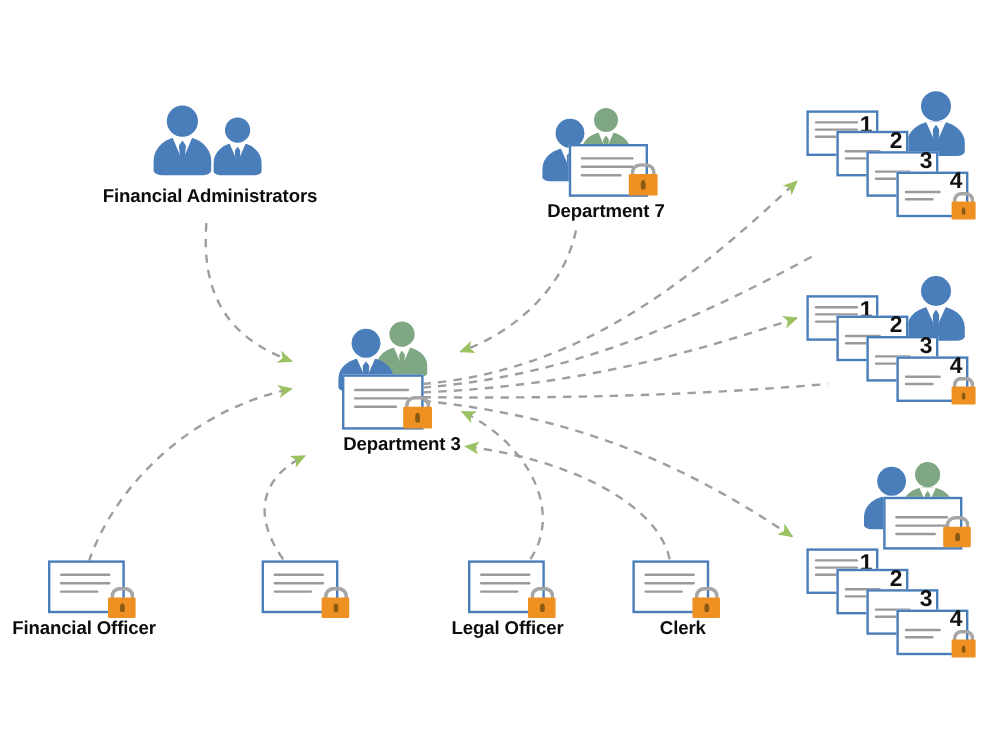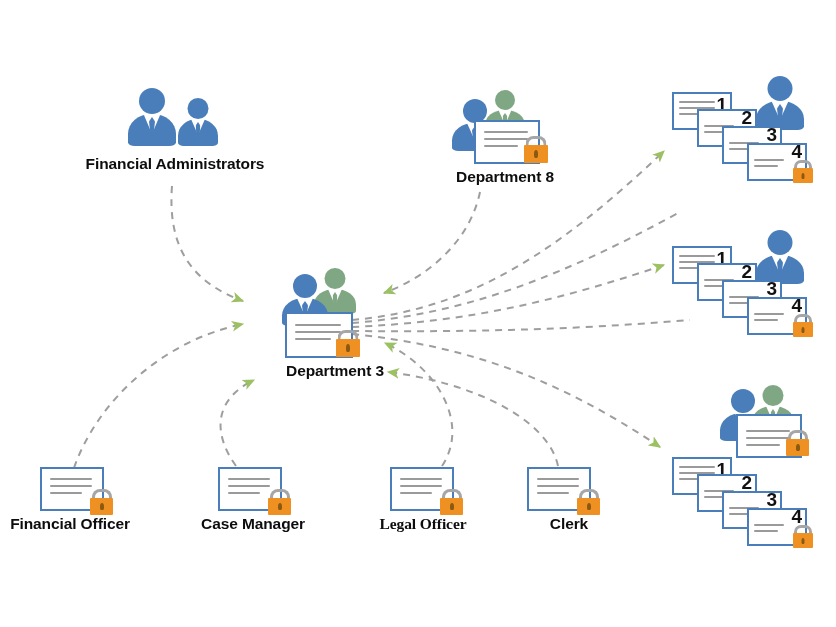--- a/index.html
+++ b/index.html
@@ -107,21 +107,21 @@
       <div class="ln" style="left:10px;top:11px;width:44px;"></div>
       <div class="ln" style="left:10px;top:18px;width:44px;"></div>
       <div class="ln" style="left:10px;top:25px;width:34px;"></div>
     </div>
     <div class="lock" style="left:74px;top:46px;width:24px;height:27px;">
       <div class="shackle" style="top:0;width:15px;height:12px;border-radius:8px 8px 0 0;"></div>
       <div class="body" style="width:24px;height:18px;"></div>
       <div class="key" style="bottom:5px;width:4px;height:8px;"></div>
     </div>
   </div>
-  <div class="label" style="left:410px;top:168px;width:190px;">Department 8</div>
+  <div class="label" style="left:410px;top:168px;width:190px;">Department 7</div>
 
   <div class="node" style="left:280px;top:268px;width:120px;height:90px;">
     <div class="person" style="left:34px;top:0px;width:42px;height:46px;">
       <div class="head" style="top:0;width:21px;height:21px;background:#80a783;"></div>
       <div class="torso" style="top:21px;width:42px;height:25px;background:#80a783;"></div>
       <div class="shirt" style="top:21px;width:14px;height:16px;"></div>
       <div class="tie" style="top:24px;width:5px;height:17px;background:#80a783;"></div>
     </div>
     <div class="person" style="left:2px;top:6px;width:46px;height:52px;">
       <div class="head" style="top:0;width:24px;height:24px;background:#4a7ebb;"></div>
@@ -164,36 +164,35 @@
       <div class="ln" style="left:10px;top:11px;width:42px;"></div>
       <div class="ln" style="left:10px;top:18px;width:42px;"></div>
       <div class="ln" style="left:10px;top:25px;width:32px;"></div>
     </div>
     <div class="lock" style="left:50px;top:22px;width:23px;height:26px;">
       <div class="shackle" style="top:0;width:14px;height:11px;border-radius:8px 8px 0 0;"></div>
       <div class="body" style="width:23px;height:17px;"></div>
       <div class="key" style="bottom:5px;width:4px;height:7px;"></div>
     </div>
   </div>
-  <div class="label" style="left:178px;top:515px;width:150px;">Case Manager</div>
 
   <div class="node" style="left:390px;top:467px;width:80px;height:52px;">
     <div class="doc" style="left:0;top:0;width:64px;height:44px;">
       <div class="sheet" style="width:64px;height:44px;"></div>
       <div class="ln" style="left:10px;top:11px;width:42px;"></div>
       <div class="ln" style="left:10px;top:18px;width:42px;"></div>
       <div class="ln" style="left:10px;top:25px;width:32px;"></div>
     </div>
     <div class="lock" style="left:50px;top:22px;width:23px;height:26px;">
       <div class="shackle" style="top:0;width:14px;height:11px;border-radius:8px 8px 0 0;"></div>
       <div class="body" style="width:23px;height:17px;"></div>
       <div class="key" style="bottom:5px;width:4px;height:7px;"></div>
     </div>
   </div>
-  <div class="label" style="left:348px;top:515px;width:150px;font-family:Liberation Serif, serif;">Legal Officer</div>
+  <div class="label" style="left:348px;top:515px;width:150px;">Legal Officer</div>
 
   <div class="node" style="left:527px;top:467px;width:80px;height:52px;">
     <div class="doc" style="left:0;top:0;width:64px;height:44px;">
       <div class="sheet" style="width:64px;height:44px;"></div>
       <div class="ln" style="left:10px;top:11px;width:42px;"></div>
       <div class="ln" style="left:10px;top:18px;width:42px;"></div>
       <div class="ln" style="left:10px;top:25px;width:32px;"></div>
     </div>
     <div class="lock" style="left:50px;top:22px;width:23px;height:26px;">
       <div class="shackle" style="top:0;width:14px;height:11px;border-radius:8px 8px 0 0;"></div>

